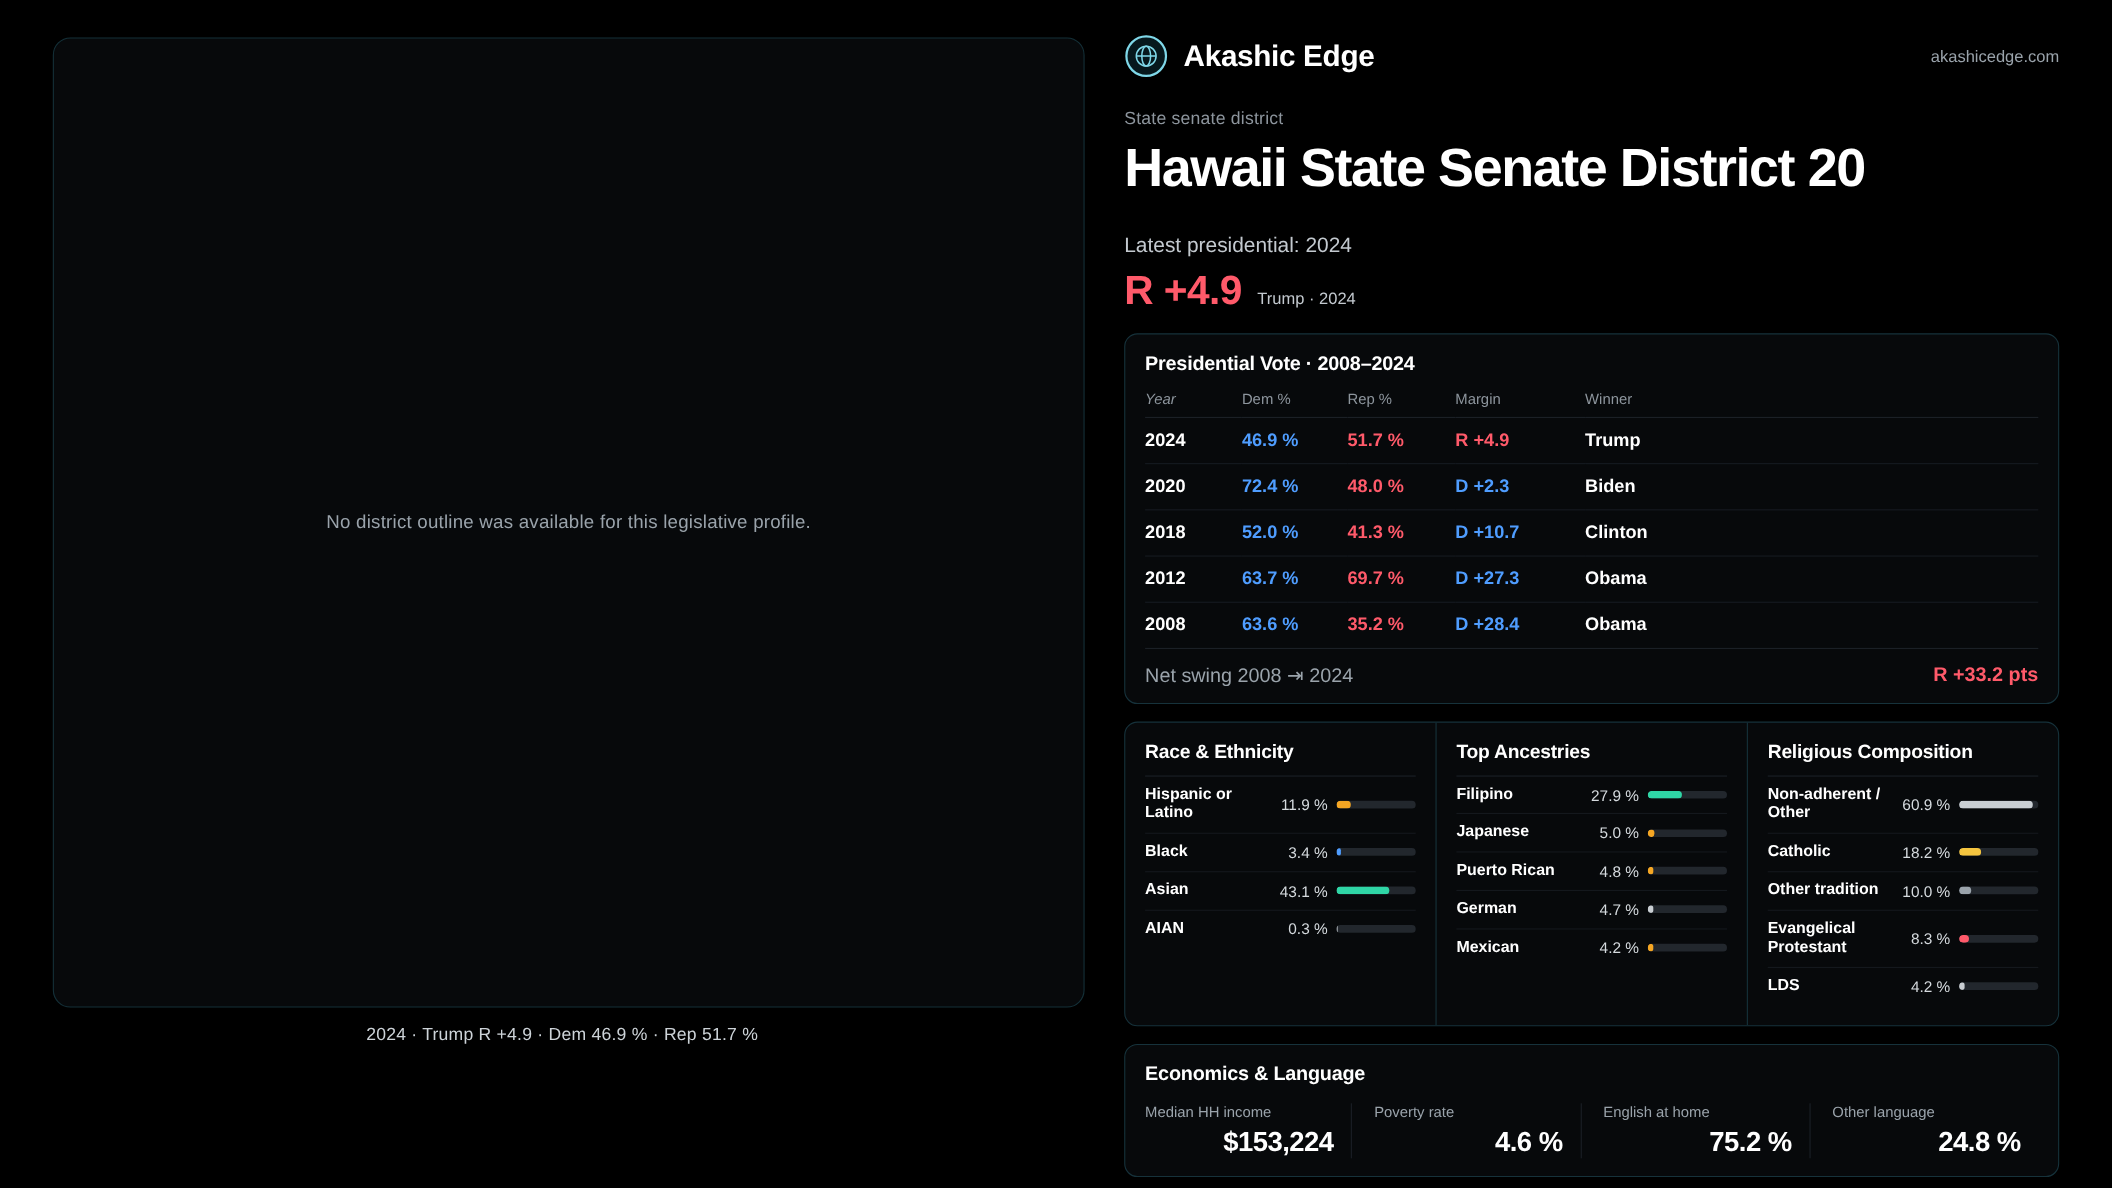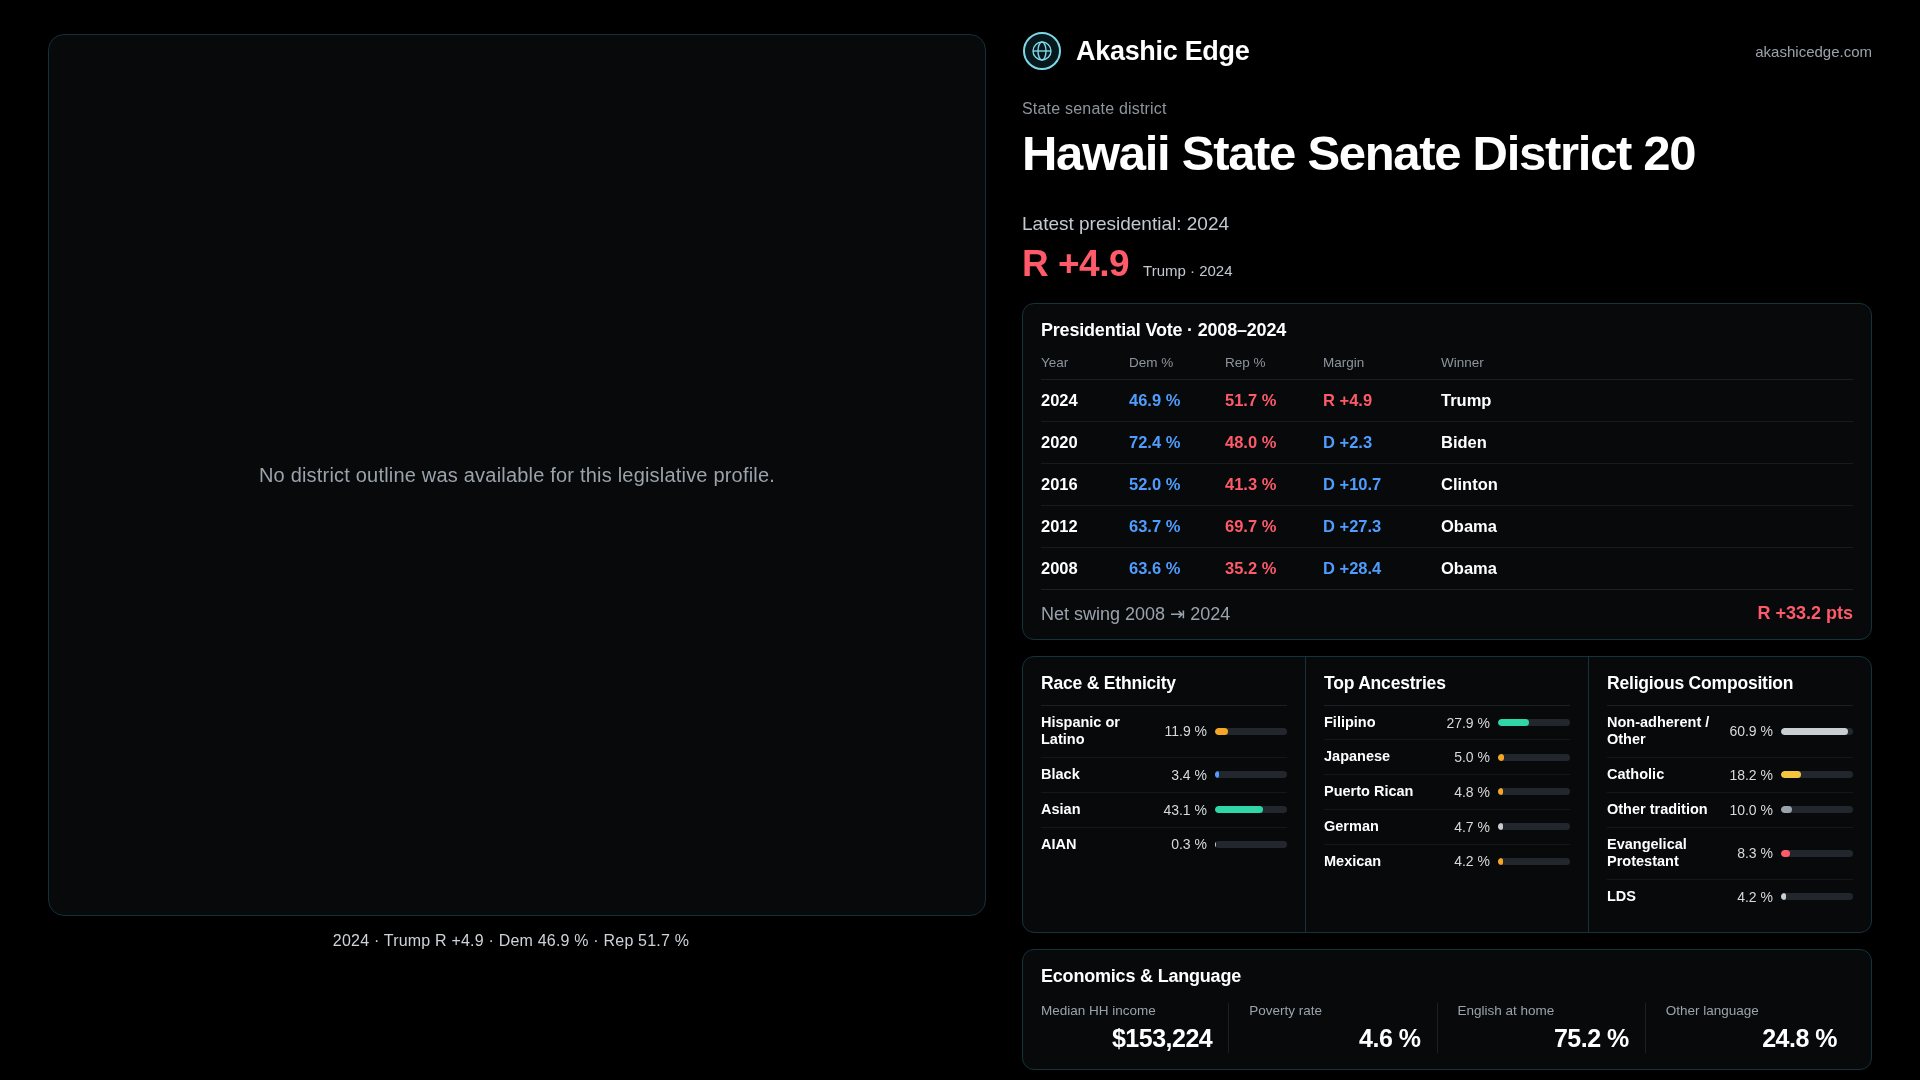--- a/index.html
+++ b/index.html
@@ -31,21 +31,21 @@
     width: 938px; height: 882px;
     border: 1px solid #143038;
     border-radius: 16px;
     background: #07090b;
     display: flex;
     align-items: center;
     justify-content: center;
   }
   .map-empty-msg {
     color: #9aa3ab;
-    font-size: 20px;
+    font-size: 17px;
     letter-spacing: .2px;
   }
   .map-caption {
     position: absolute;
     left: 0; top: 932px;
     width: 1022px;
     text-align: center;
     color: #cdd3d8;
     font-size: 16px;
     letter-spacing: .2px;
@@ -159,21 +159,21 @@
     padding: 0 0 9px 0;
     border-bottom: 1px solid #1b2026;
   }
   table.pres td {
     padding: 11px 0;
     border-bottom: 1px solid #161b21;
     font-size: 16.5px;
     font-weight: bold;
   }
   table.pres tr:last-child td { border-bottom: none; }
-  .col-year { width: 88px; }
+  .col-year { width: 88px; font-style: italic; }
   .col-dem  { width: 96px; }
   .col-rep  { width: 98px; }
   .col-mar  { width: 118px; }
   .dem { color: #4f9dff; }
   .rep { color: #ff5a6a; }
   .mar-d { color: #4f9dff; }
   .mar-r { color: #ff5a6a; }
   .netswing {
     border-top: 1px solid #1b2026;
     display: flex;
@@ -334,21 +334,21 @@
             <td>Trump</td>
           </tr>
           <tr>
             <td>2020</td>
             <td class="dem">72.4 %</td>
             <td class="rep">48.0 %</td>
             <td class="mar-d">D +2.3</td>
             <td>Biden</td>
           </tr>
           <tr>
-            <td>2016</td>
+            <td>2018</td>
             <td class="dem">52.0 %</td>
             <td class="rep">41.3 %</td>
             <td class="mar-d">D +10.7</td>
             <td>Clinton</td>
           </tr>
           <tr>
             <td>2012</td>
             <td class="dem">63.7 %</td>
             <td class="rep">69.7 %</td>
             <td class="mar-d">D +27.3</td>

